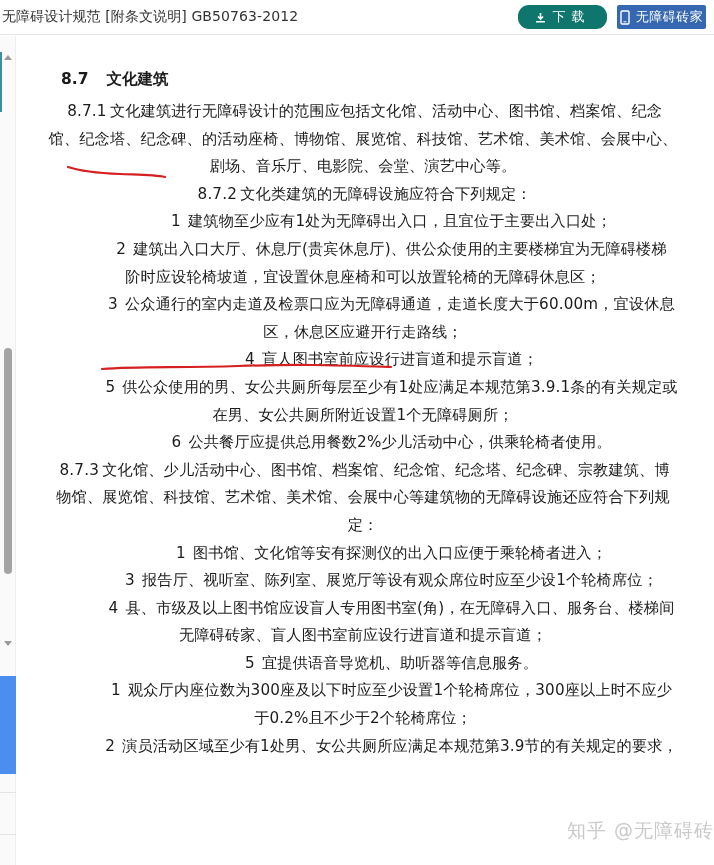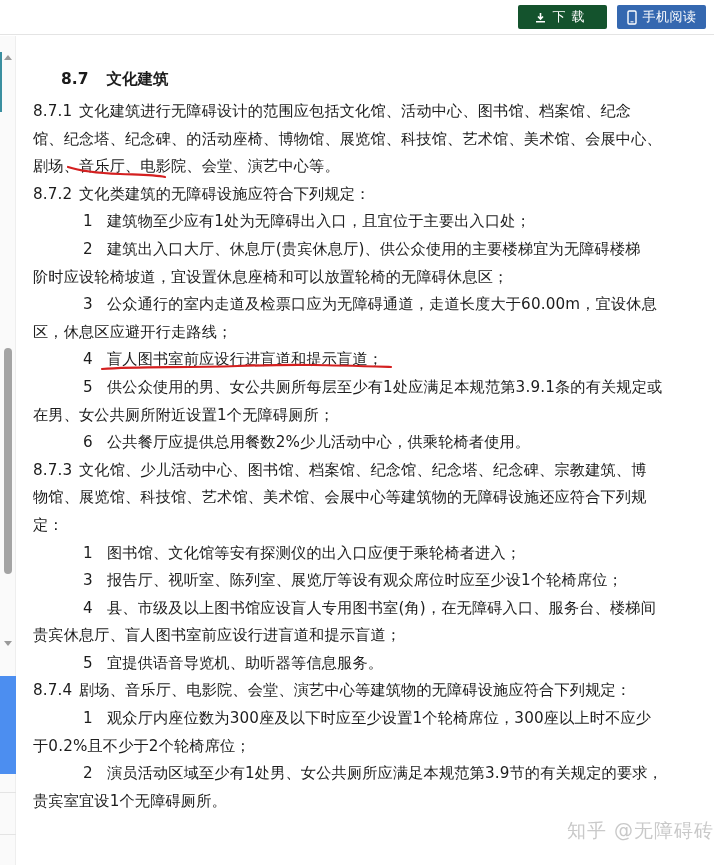--- a/index.html
+++ b/index.html
@@ -18,21 +18,21 @@
     position: absolute; left: 2px; top: 8px;
     font-size: 14px; color: #333; letter-spacing: 0.1px;
     white-space: nowrap;
   }
   .btn {
     position: absolute; top: 5px; height: 24px;
     display: flex; align-items: center; justify-content: center;
     color: #fff; font-size: 13px; border-radius: 2px;
     cursor: pointer;
   }
-  .btn-download { left: 518px; width: 89px; background: #14532d; letter-spacing: 6px; }
+  .btn-download { left: 518px; width: 89px; background: #0f766e; letter-spacing: 6px; border-radius: 11px; }
   .btn-mobile { left: 617px; width: 89px; background: #3568b0; letter-spacing: 0.5px; }
   .btn .ic { margin-right: 7px; display: inline-flex; letter-spacing: 0; }
   .btn-mobile .ic { margin-right: 6px; }
 
   
   .leftstrip {
     position: absolute; left: 0; top: 36px; width: 16px; height: 829px;
     background: #fafafa;
     border-right: 1px solid #eeeeee;
   }
@@ -69,53 +69,55 @@
   }
   .section-title {
     font-weight: bold; font-size: 15.5px;
     height: 38px; line-height: 38px; padding-left: 28px;
     word-spacing: 0;
   }
   .section-title .sp { display: inline-block; width: 18px; }
   .line {
     height: 27.6px; line-height: 27.6px; white-space: nowrap;
     letter-spacing: 0.15px;
+    text-align: center;
   }
   .indent { padding-left: 50px; }
   .num { display: inline-block; min-width: 46px; }
   .itemnum { display: inline-block; width: 24px; }
   .underline-svg { position: absolute; pointer-events: none; }
   .watermark {
     position: absolute; left: 567px; top: 818px;
     font-size: 19px; color: #c9c9c9; letter-spacing: 1px;
     white-space: nowrap;
     font-family: "DejaVu Sans", "Liberation Sans", sans-serif;
   }
 </style>
 </head>
 <body>
 
 <div class="topbar">
+  <div class="doc-title">无障碍设计规范 [附条文说明] GB50763-2012</div>
   <div class="btn btn-download">
     <span class="ic">
       <svg width="11" height="11" viewBox="0 0 11 11">
           <path d="M5.5 1 V6.5 M3 4.5 L5.5 7 L8 4.5" stroke="#fff" stroke-width="1.6" fill="none"></path>
           <rect x="1" y="9" width="9" height="1.5" fill="#fff"></rect>
         </svg>
     </span>
     <span>下载</span>
   </div>
   <div class="btn btn-mobile">
     <span class="ic">
       <svg width="10" height="15" viewBox="0 0 10 15">
           <rect x="1" y="1" width="8" height="13" rx="1.2" stroke="#fff" stroke-width="1.4" fill="none"></rect>
           <rect x="3.5" y="11.3" width="3" height="1" fill="#fff"></rect>
         </svg>
     </span>
-    <span>手机阅读</span>
+    <span>无障碍砖家</span>
   </div>
 </div>
 
 <div class="leftstrip"></div>
 <div class="accent-line"></div>
 <div class="scroll-up"></div>
 <div class="scroll-thumb"></div>
 <div class="scroll-down"></div>
 <div class="blue-panel"></div>
 <div class="sep1"></div>
@@ -138,27 +140,25 @@
       <div class="line indent"><span class="itemnum">4</span><span>盲人图书室前应设行进盲道和提示盲道；</span></div>
       <div class="line indent"><span class="itemnum">5</span><span>供公众使用的男、女公共厕所每层至少有1处应满足本规范第3.9.1条的有关规定或</span></div>
       <div class="line"><span>在男、女公共厕所附近设置1个无障碍厕所；</span></div>
       <div class="line indent"><span class="itemnum">6</span><span>公共餐厅应提供总用餐数2%少儿活动中心，供乘轮椅者使用。</span></div>
       <div class="line"><span class="num">8.7.3</span><span>文化馆、少儿活动中心、图书馆、档案馆、纪念馆、纪念塔、纪念碑、宗教建筑、博</span></div>
       <div class="line"><span>物馆、展览馆、科技馆、艺术馆、美术馆、会展中心等建筑物的无障碍设施还应符合下列规</span></div>
       <div class="line"><span>定：</span></div>
       <div class="line indent"><span class="itemnum">1</span><span>图书馆、文化馆等安有探测仪的出入口应便于乘轮椅者进入；</span></div>
       <div class="line indent"><span class="itemnum">3</span><span>报告厅、视听室、陈列室、展览厅等设有观众席位时应至少设1个轮椅席位；</span></div>
       <div class="line indent"><span class="itemnum">4</span><span>县、市级及以上图书馆应设盲人专用图书室(角)，在无障碍入口、服务台、楼梯间</span></div>
-      <div class="line"><span>贵宾休息厅、盲人图书室前应设行进盲道和提示盲道；</span></div>
+      <div class="line"><span>无障碍砖家、盲人图书室前应设行进盲道和提示盲道；</span></div>
       <div class="line indent"><span class="itemnum">5</span><span>宜提供语音导览机、助听器等信息服务。</span></div>
-      <div class="line"><span class="num">8.7.4</span><span>剧场、音乐厅、电影院、会堂、演艺中心等建筑物的无障碍设施应符合下列规定：</span></div>
       <div class="line indent"><span class="itemnum">1</span><span>观众厅内座位数为300座及以下时应至少设置1个轮椅席位，300座以上时不应少</span></div>
       <div class="line"><span>于0.2%且不少于2个轮椅席位；</span></div>
       <div class="line indent"><span class="itemnum">2</span><span>演员活动区域至少有1处男、女公共厕所应满足本规范第3.9节的有关规定的要求，</span></div>
-      <div class="line"><span>贵宾室宜设1个无障碍厕所。</span></div>
     </div>
 </div>
 
 <svg class="underline-svg" style="left:60px;top:165px;" width="110" height="20" viewBox="0 0 110 20">
   <path d="M8 2 C 20 6, 35 8, 60 9 S 95 10, 105 12" stroke="#d42020" stroke-width="2.2" fill="none" stroke-linecap="round"></path>
 </svg>
 <svg class="underline-svg" style="left:98px;top:362px;" width="300" height="14" viewBox="0 0 300 14">
   <path d="M4 7 C 40 4, 80 6, 140 4 S 230 3, 293 5" stroke="#d42020" stroke-width="2.2" fill="none" stroke-linecap="round"></path>
 </svg>
 

